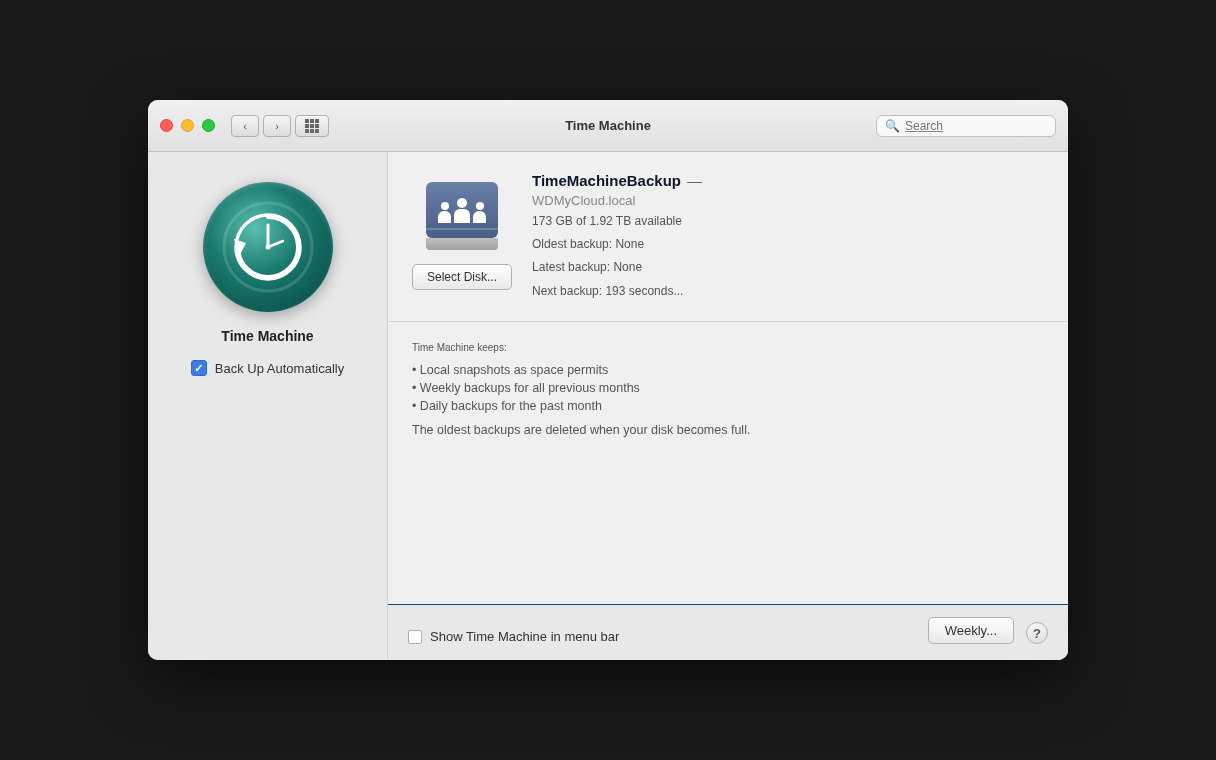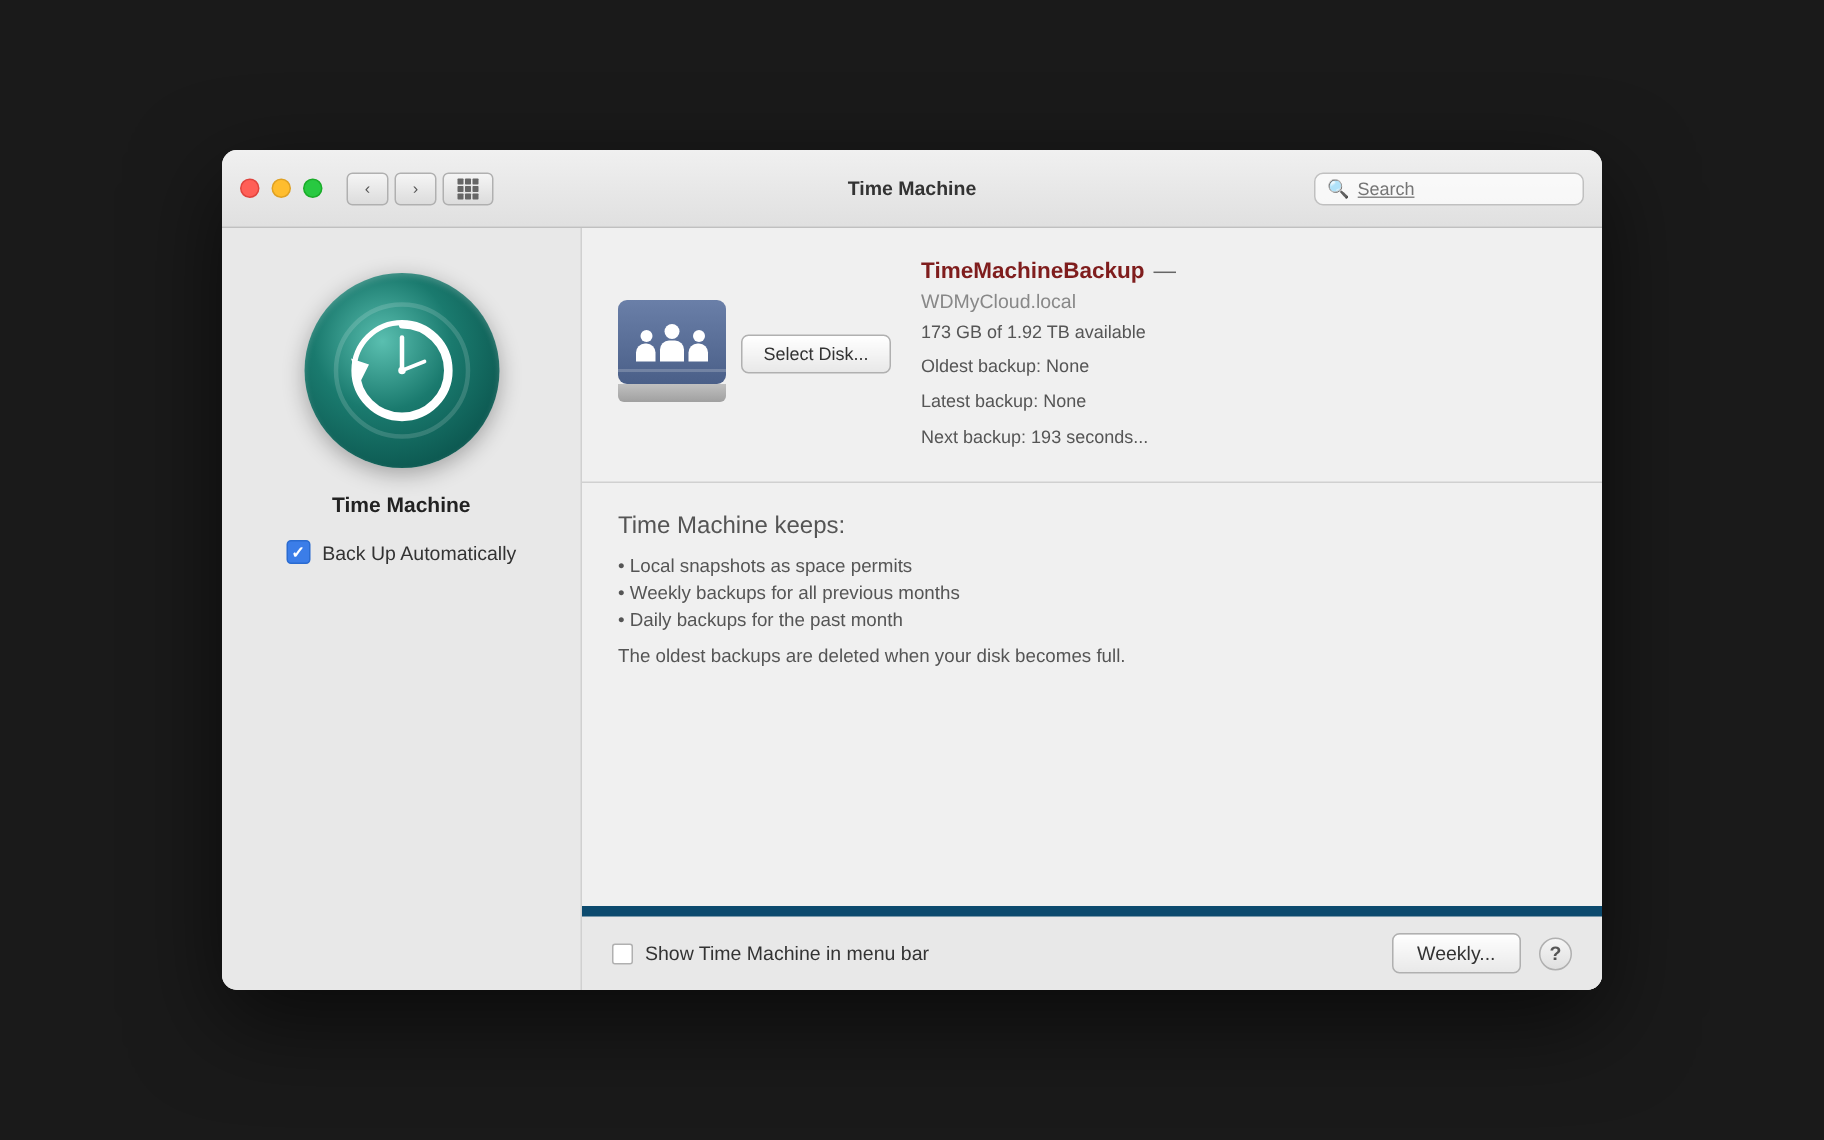--- a/index.html
+++ b/index.html
@@ -214,21 +214,21 @@
     .disk-section {
       padding: 20px 24px 20px;
       border-bottom: 1px solid #d0d0d0;
       display: flex;
       align-items: center;
       gap: 20px;
     }
 
     .disk-left {
       display: flex;
-      flex-direction: row;
+      flex-direction: column;
       align-items: center;
       gap: 10px;
     }
 
     
     .disk-icon {
       width: 72px;
       height: 72px;
       position: relative;
     }
@@ -310,21 +310,21 @@
 
     .disk-name-row {
       display: flex;
       align-items: baseline;
       gap: 6px;
     }
 
     .disk-name {
       font-size: 15px;
       font-weight: 700;
-      color: #7f1d1d;
+      color: #0f172a;
     }
 
     .disk-dash {
       font-size: 15px;
       color: #666;
     }
 
     .disk-server {
       font-size: 13px;
       color: #888;
@@ -336,45 +336,45 @@
       line-height: 1.6;
     }
 
     
     .info-section {
       padding: 20px 24px;
       flex: 1;
     }
 
     .tm-keeps-title {
-      font-size: 16px;
+      font-size: 10px;
       color: #555;
       margin-bottom: 10px;
     }
 
     .tm-keeps-item {
       font-size: 12.5px;
       color: #555;
       margin-bottom: 4px;
     }
 
     .tm-keeps-note {
       font-size: 12.5px;
       color: #555;
       margin-top: 10px;
     }
 
     
     .bottom-bar {
       height: 56px;
-      border-top: 7px solid #0c4a6e;
+      border-top: 1px solid #0c4a6e;
       background: #e8e8e8;
       display: flex;
-      align-items: center;
-      padding: 0 20px;
+      align-items: flex-end;
+      padding: 16px 20px;
       gap: 12px;
     }
 
     .show-menubar-checkbox {
       display: flex;
       align-items: center;
       gap: 8px;
       flex: 1;
       font-size: 13px;
       color: #333;

